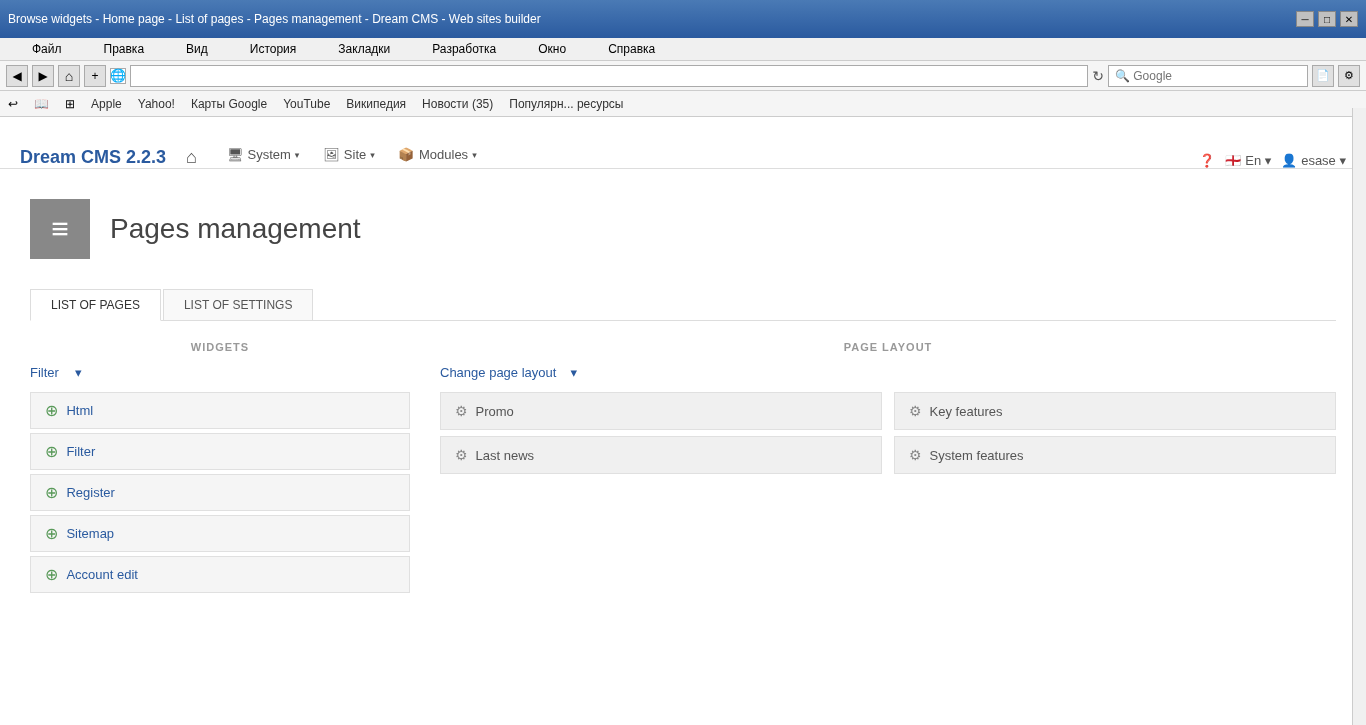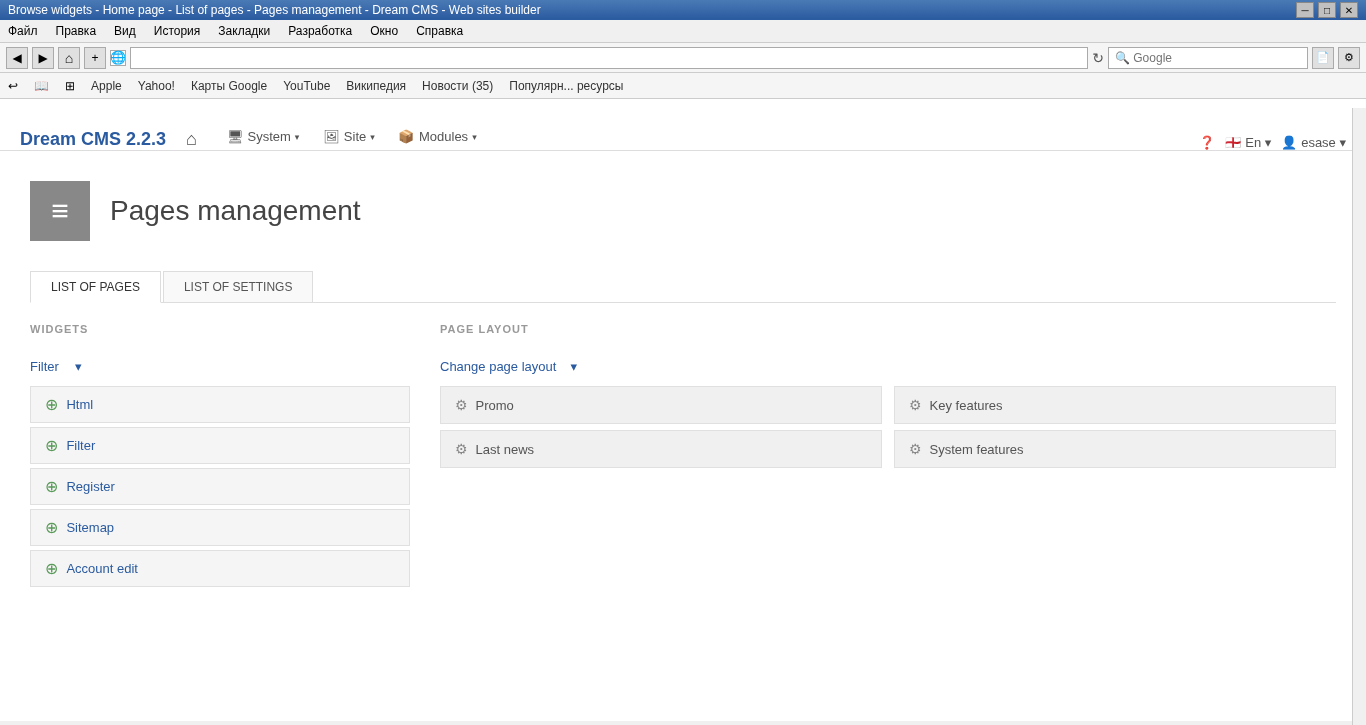--- a/index.html
+++ b/index.html
@@ -6,40 +6,40 @@
     body { font-family: Arial, sans-serif; font-size: 13px; background: #f0f0f0; overflow-x: hidden; }
 
     
     .title-bar {
       background: linear-gradient(to bottom, #4a7ab5, #2a5a9f);
       color: white;
       padding: 4px 8px;
       display: flex;
       align-items: center;
       justify-content: space-between;
-      height: 20px;
+      height: 38px;
     }
     .title-bar-text { font-size: 12px; }
     .title-bar-controls { display: flex; gap: 4px; }
     .title-bar-controls button {
       width: 18px; height: 16px; font-size: 10px; cursor: pointer;
       border: 1px solid #888; background: #c0c0c0; color: #000;
       display: flex; align-items: center; justify-content: center;
     }
 
     
     .menu-bar {
       background: #f0f0f0;
       padding: 2px 4px;
       display: flex;
       gap: 10px;
       border-bottom: 1px solid #ccc;
       font-size: 12px;
     }
-    .menu-bar span { cursor: pointer; padding: 2px 4px; }
+    .menu-bar span { cursor: pointer; padding: 2px 4px; margin-left: 24px; }
 
     
     .nav-bar {
       background: #f5f5f5;
       padding: 3px 6px;
       display: flex;
       align-items: center;
       gap: 4px;
       border-bottom: 1px solid #ccc;
       height: 30px;
@@ -164,22 +164,23 @@
       gap: 30px;
     }
     .col-left { width: 380px; }
     .col-right { flex: 1; }
 
     .section-label {
       font-size: 11px;
       text-transform: uppercase;
       color: #999;
       letter-spacing: 1px;
-      margin-bottom: 24px;
+      margin-bottom: 12px;
       font-weight: bold;
+      text-align: center;
     }
 
     
     .filter-btn {
       color: #2a5a9f;
       cursor: pointer;
       font-size: 13px;
       margin-bottom: 12px;
       display: inline-flex;
       align-items: center;

